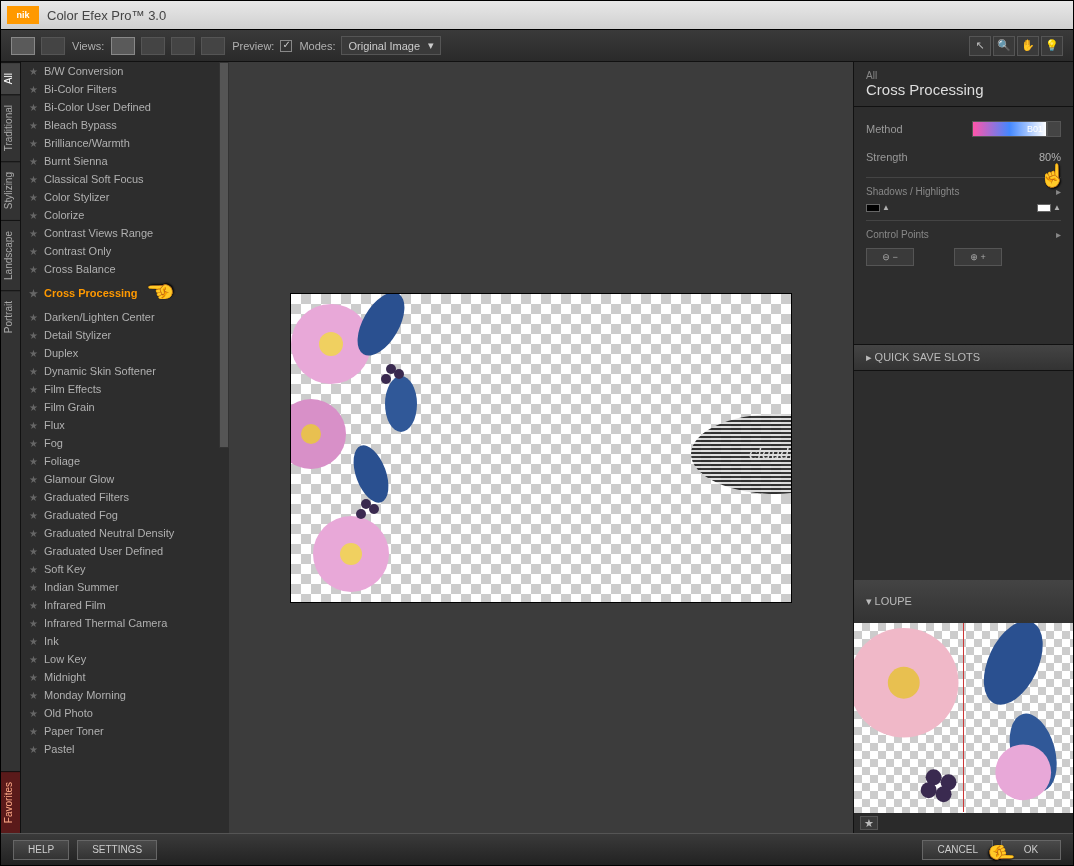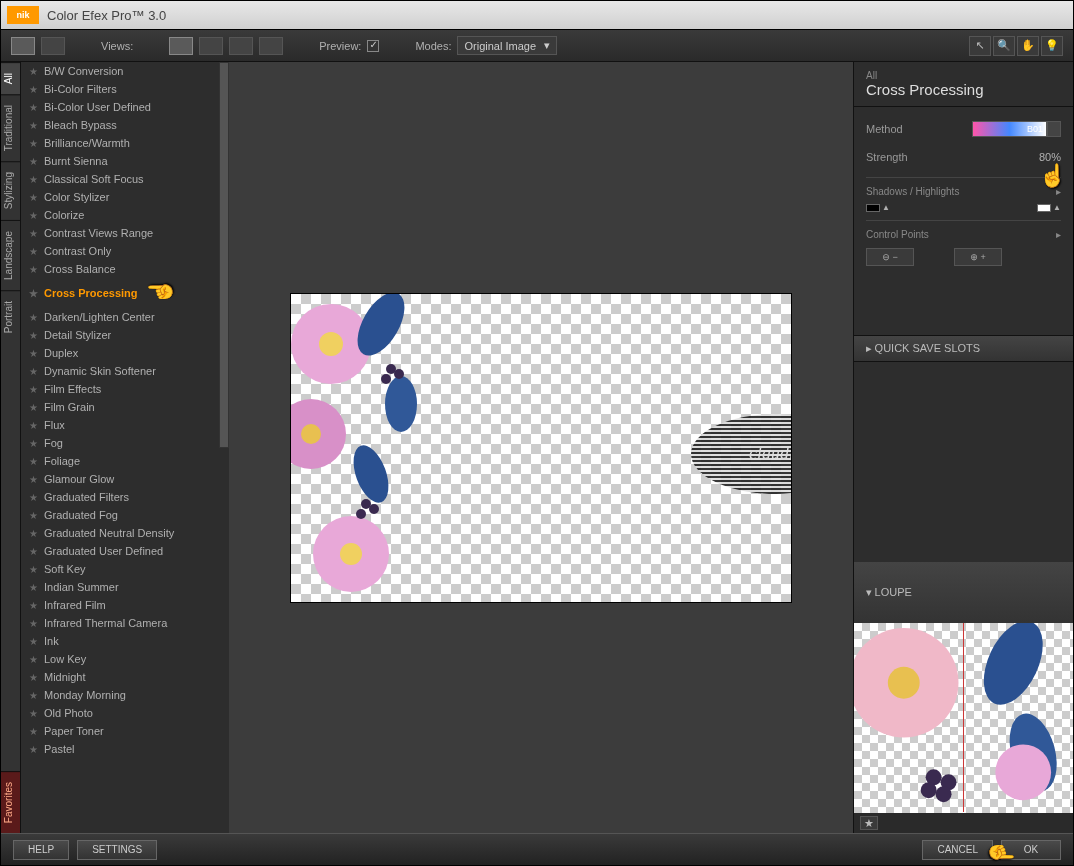--- a/index.html
+++ b/index.html
@@ -2,21 +2,21 @@
 <html><head>
 <meta charset="utf-8">
 <style>
 * { margin: 0; padding: 0; box-sizing: border-box; font-family: Arial, sans-serif; }
 body { background: #1a1a1a; width: 1074px; height: 866px; overflow: hidden; color: #b0b0b0; font-size: 11px; }
 .window-frame { width: 100%; height: 100%; background: #4c1d95; border: 1px solid #000; display: flex; flex-direction: column; justify-content: flex-end; }
 .titlebar { height: 28px; background: linear-gradient(#e8e8e8, #d0d0d0); display: flex; align-items: center; padding: 0 6px; gap: 8px; }
 .logo { width: 32px; height: 18px; background: #ff9900; color: #fff; font-size: 9px; font-weight: bold; display: flex; align-items: center; justify-content: center; }
 .titlebar-title { color: #444; font-size: 13px; }
 .content { flex: 1; background: #2a2a2a; display: flex; flex-direction: column; border-top: 1px solid #000; }
-.toolbar { height: 32px; background: linear-gradient(#3a3a3a, #2a2a2a); display: flex; align-items: center; padding: 0 10px; gap: 36px; border-bottom: 1px solid #111; }
+.toolbar { height: 32px; background: linear-gradient(#3a3a3a, #2a2a2a); display: flex; align-items: center; padding: 0 10px; gap: 7px; border-bottom: 1px solid #111; }
 .tool-group { display: flex; align-items: center; gap: 6px; }
 .tool-btn { width: 24px; height: 18px; background: #444; border: 1px solid #555; cursor: pointer; }
 .tool-btn.active { background: #5a5a5a; border-color: #888; }
 .main { flex: 1; display: flex; overflow: hidden; }
 .left-panel { width: 228px; background: #2a2a2a; display: flex; }
 .vtabs { width: 20px; background: #333; display: flex; flex-direction: column; border-right: 1px solid #111; }
 .vtab { flex: 0 0 auto; writing-mode: vertical-rl; transform: rotate(180deg); padding: 10px 2px; font-size: 10px; color: #aaa; cursor: pointer; border-bottom: 1px solid #111; text-align: center; }
 .vtab.active { background: #444; color: #fff; }
 .vtab.fav { background: #5a1a1a; color: #ffaa88; }
 .filter-list { flex: 1; overflow-y: auto; background: #2d2d2d; position: relative; }
@@ -35,21 +35,21 @@
 .rp-body { padding: 14px 12px; flex: 1; }
 .param-row { display: flex; justify-content: space-between; align-items: center; margin-bottom: 14px; }
 .param-label { color: #999; font-size: 11px; }
 .swatch { width: 75px; height: 16px; background: linear-gradient(90deg, #f5a, #48f, #fff); border: 1px solid #555; display: flex; align-items: center; justify-content: flex-end; padding-right: 3px; font-size: 9px; color: #fff; }
 .dropdown-arrow { width: 14px; height: 16px; background: #444; border: 1px solid #555; }
 .section-hdr { color: #888; font-size: 10px; border-top: 1px solid #444; padding-top: 8px; margin-top: 8px; display: flex; justify-content: space-between; align-items: center; }
 .mini-swatch { width: 14px; height: 8px; border: 1px solid #666; }
 .cp-btns { display: flex; gap: 40px; margin-top: 8px; }
 .cp-btn { width: 48px; height: 18px; background: #3a3a3a; border: 1px solid #555; display: flex; align-items: center; justify-content: center; font-size: 9px; color: #aaa; }
 .quicksave { background: linear-gradient(#444, #333); padding: 6px 12px; font-size: 11px; color: #bbb; border-top: 1px solid #111; border-bottom: 1px solid #111; }
-.loupe-hdr { padding: 24px 12px; background: linear-gradient(#444, #333); font-size: 11px; color: #bbb; }
+.loupe-hdr { padding: 15px 12px; background: linear-gradient(#444, #333); font-size: 11px; color: #bbb; }
 .loupe { height: 190px; background: #222; position: relative; overflow: hidden; }
 .loupe-img { position: absolute; inset: 0; background: repeating-conic-gradient(#ccc 0% 25%, #fff 0% 50%) 0 0/16px 16px; }
 .footer { height: 32px; background: linear-gradient(#3a3a3a, #222); display: flex; align-items: center; padding: 8px 12px; gap: 8px; border-top: 1px solid #555; }
 .foot-btn { height: 20px; padding: 0 14px; background: linear-gradient(#4a4a4a, #333); border: 1px solid #666; color: #ccc; font-size: 10px; cursor: pointer; display: flex; align-items: center; }
 .foot-spacer { flex: 1; }
 .pointer-hand { position: absolute; width: 24px; height: 24px; color: #ffdd00; font-size: 22px; text-shadow: 1px 1px 2px #000; pointer-events: none; }
 .watermark { position: absolute; right: -70px; top: 120px; width: 170px; height: 80px; background: repeating-linear-gradient(0deg, #222, #222 2px, #ddd 2px, #ddd 4px); border-radius: 50%; display: flex; align-items: center; justify-content: center; font-style: italic; color: #ddd; font-size: 18px; font-family: cursive; opacity: 0.9; }
 .checkbox-icon { width: 12px; height: 12px; border: 1px solid #888; background: #333; display: inline-block; position: relative; }
 .checkbox-icon::after { content: "✓"; position: absolute; top: -2px; left: 1px; color: #ccc; font-size: 10px; }
 .mode-dropdown { background: #3a3a3a; border: 1px solid #555; padding: 2px 6px; color: #ccc; display: flex; align-items: center; gap: 8px; }

